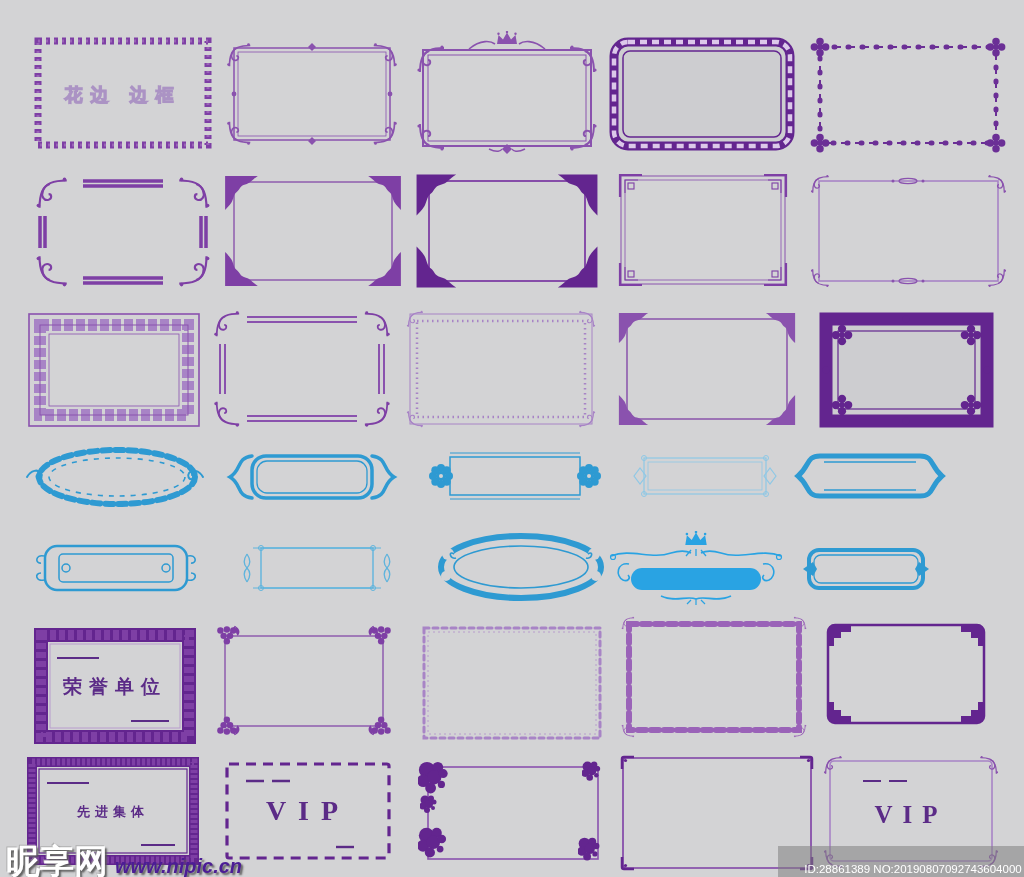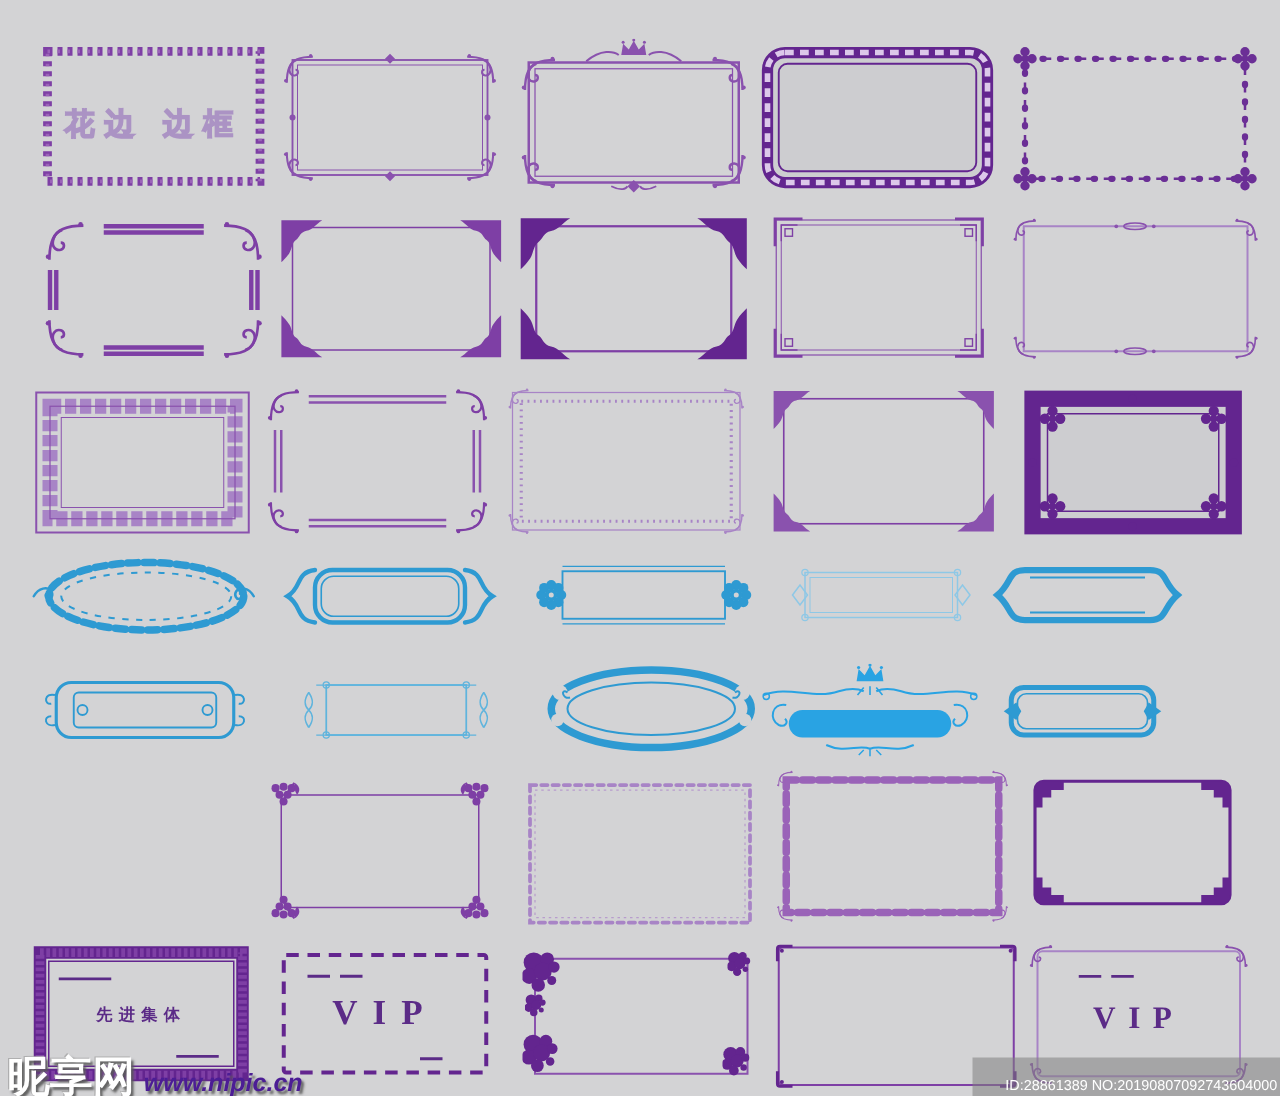--- a/index.html
+++ b/index.html
@@ -4,21 +4,21 @@
 <style>
   html,body{margin:0;padding:0;background:#bfbfc1;}
   .stage{position:relative;width:1024px;height:877px;background:#d3d3d5;overflow:hidden;
          font-family:"Liberation Sans",sans-serif;}
   .cell{position:absolute;}
   .cell svg{display:block;width:100%;height:100%;overflow:visible;}
   .ln{fill:none;}
   .flabel{position:absolute;left:0;right:0;text-align:center;font-weight:bold;color:#5b2b87;
           white-space:nowrap;}
   .lbl-outline{color:#d3d3d5;-webkit-text-stroke:1.2px #ab93c4;text-shadow:0 0 1px #ab93c4;
-               font-size:24px;letter-spacing:8px;top:47px;}
+               font-size:18px;letter-spacing:8px;top:47px;}
   .lbl-honor{font-size:19px;letter-spacing:7px;top:47px;}
   .lbl-adv{font-size:13px;letter-spacing:5px;top:48px;}
   .lbl-vip1{font-family:"Liberation Serif",serif;font-size:28px;letter-spacing:12px;top:40px;}
   .lbl-vip2{font-family:"Liberation Serif",serif;font-size:25px;letter-spacing:10px;top:48px;}
   .wm-logo{position:absolute;left:6px;top:839px;display:flex;align-items:baseline;gap:7px;}
   .wm-cn{font-size:34px;font-weight:900;color:#fff;
          text-shadow:2px 2px 2px rgba(90,90,90,.95),-1px -1px 0 rgba(160,160,160,.7);}
   .wm-url{font-size:20px;font-weight:bold;font-style:italic;color:#4c1d95;
           text-shadow:2px 2px 2px rgba(90,90,90,.95);}
   .wm-id{position:absolute;left:778px;top:846px;width:246px;height:22px;
@@ -446,20 +446,30 @@
 
   <div class="cell" style="left:801px;top:543px;width:130px;height:52px">
     <svg viewBox="0 0 130 52">
       <rect class="ln" x="8" y="7" rx="10" width="114" height="38" stroke="#2e9ad2" stroke-width="4"></rect>
       <rect class="ln" x="13" y="12" rx="7" width="104" height="28" stroke="#2e9ad2" stroke-width="1.3"></rect>
       <path d="M2,26 L12,19 L16,26 L12,33 Z" fill="#2e9ad2"></path>
       <path d="M128,26 L118,19 L114,26 L118,33 Z" fill="#2e9ad2"></path>
     </svg>
   </div>
 
+  <div class="cell" style="left:33px;top:627px;width:164px;height:118px">
+    <svg viewBox="0 0 164 118">
+      <rect class="ln" x="8" y="8" width="148" height="102" stroke="#63258f" stroke-width="14"></rect>
+      <rect class="ln" x="8" y="8" width="148" height="102" stroke="#7e3fa5" stroke-width="10" stroke-dasharray="6 3"></rect>
+      <rect class="ln" x="17" y="17" width="130" height="84" stroke="#b89ccd" stroke-width="1"></rect>
+      <path class="ln" d="M24,31 H66" stroke="#5b2b87" stroke-width="2.2"></path>
+      <path class="ln" d="M98,94 H136" stroke="#5b2b87" stroke-width="2.2"></path>
+    </svg>
+    <div class="flabel lbl-honor">荣誉单位</div>
+  </div>
 
   <div class="cell" style="left:209px;top:618px;width:190px;height:125px">
     <svg viewBox="0 0 190 125">
       <rect class="ln" x="16" y="18" width="158" height="90" stroke="#7e3fa5" stroke-width="1.2"></rect>
       <use href="#grape" x="5" y="5" width="30" height="30" style="color:#7e3fa5"></use>
       <g transform="translate(185,5) scale(-1,1)">
           <use href="#grape" width="30" height="30" style="color:#7e3fa5"></use>
         </g>
       <g transform="translate(5,120) scale(1,-1)">
           <use href="#grape" width="30" height="30" style="color:#7e3fa5"></use>

